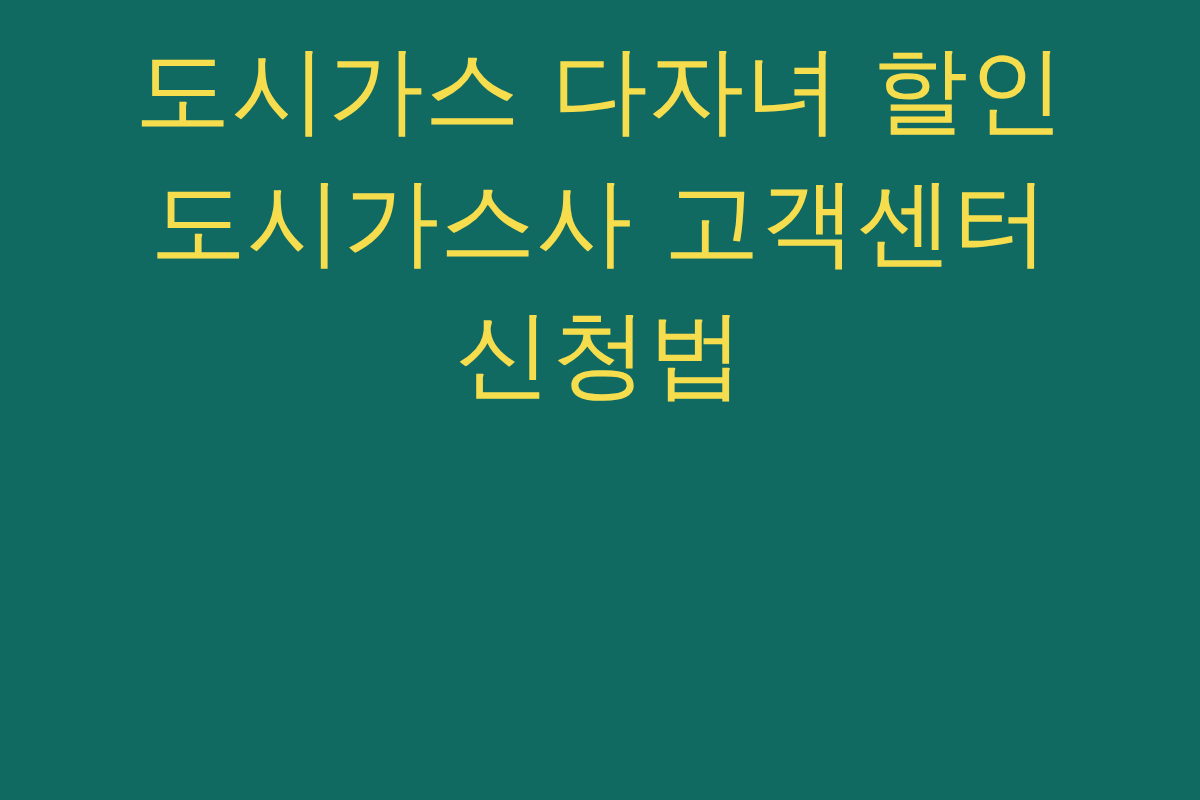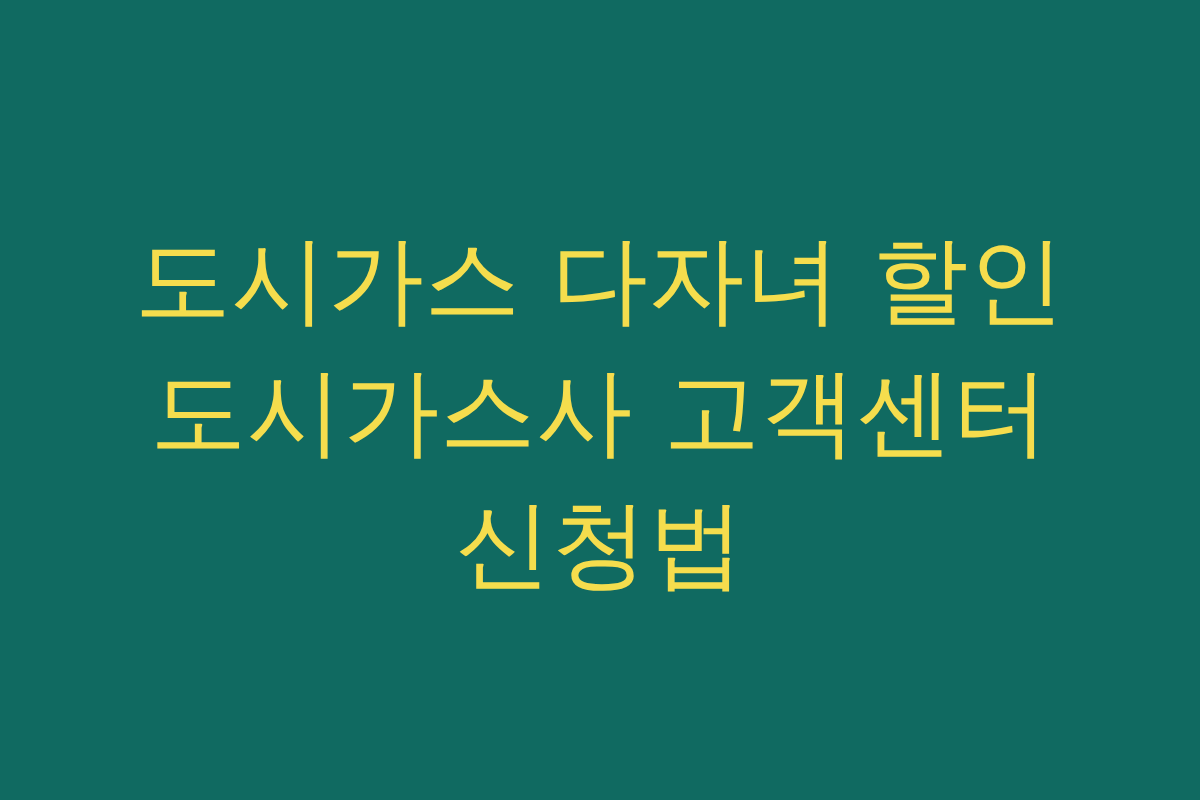--- a/index.html
+++ b/index.html
@@ -12,21 +12,21 @@
     overflow: hidden;
     font-family: "DejaVu Sans", sans-serif;
   }
 
   #banner {
     position: relative;
     width: 1200px;
     height: 800px;
     background-color: #106a61;
     display: flex;
-    align-items: center;
+    align-items: flex-start;
     justify-content: center;
     box-sizing: border-box;
   }
 
   #title-block {
     width: 1040px;
     text-align: center;
     padding-top: 24px;
     box-sizing: border-box;
   }

